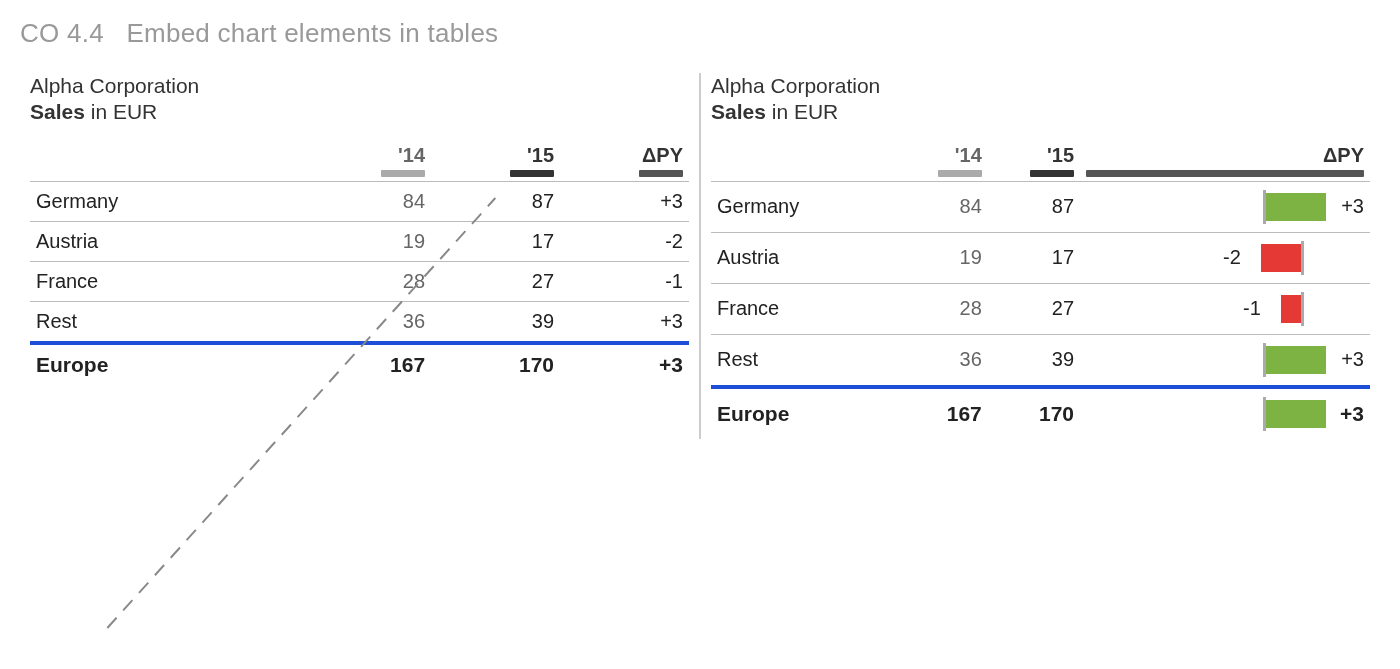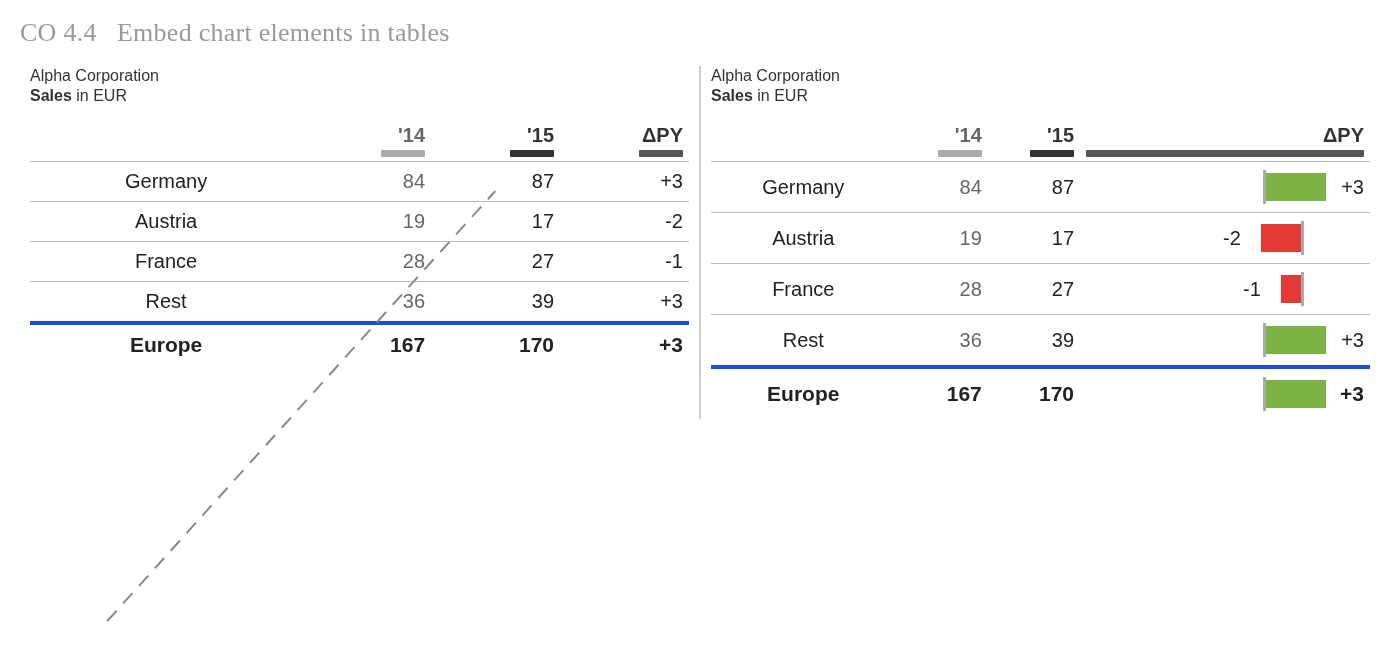--- a/index.html
+++ b/index.html
@@ -9,23 +9,22 @@
       width: 1400px;
       min-height: 669px;
       padding: 18px 20px;
       color: #222;
     }
 
     .page-title {
       font-size: 26px;
       font-weight: normal;
       color: #333;
-      margin-bottom: 18px;
+      margin-bottom: 24px;
       letter-spacing: 0.01em;
-      font-family: Liberation Serif, serif;
     }
     .page-title span {
       color: #999;
       font-weight: normal;
     }
 
     .panels-wrapper {
       display: flex;
       gap: 0;
       width: 100%;
@@ -34,21 +33,21 @@
     .panel {
       flex: 1;
       padding: 0 10px;
       border-right: 2px solid #ccc;
     }
     .panel:last-child {
       border-right: none;
     }
 
     .panel-subtitle {
-      font-size: 16px;
+      font-size: 21px;
       font-weight: normal;
       color: #333;
       line-height: 1.25;
       margin-bottom: 10px;
     }
     .panel-subtitle strong {
       font-weight: bold;
     }
 
     
@@ -63,21 +62,21 @@
       font-size: 20px;
       vertical-align: middle;
     }
     .data-table th {
       font-weight: bold;
       color: #333;
       padding-bottom: 4px;
     }
     .data-table td:first-child,
     .data-table th:first-child {
-      text-align: center;
+      text-align: left;
     }
 
     .data-table tbody tr {
       border-top: 1px solid #bbb;
     }
     .data-table tfoot tr {
       border-top: 4px solid #1d4ed8;
     }
     .data-table tfoot td {
       font-weight: bold;

